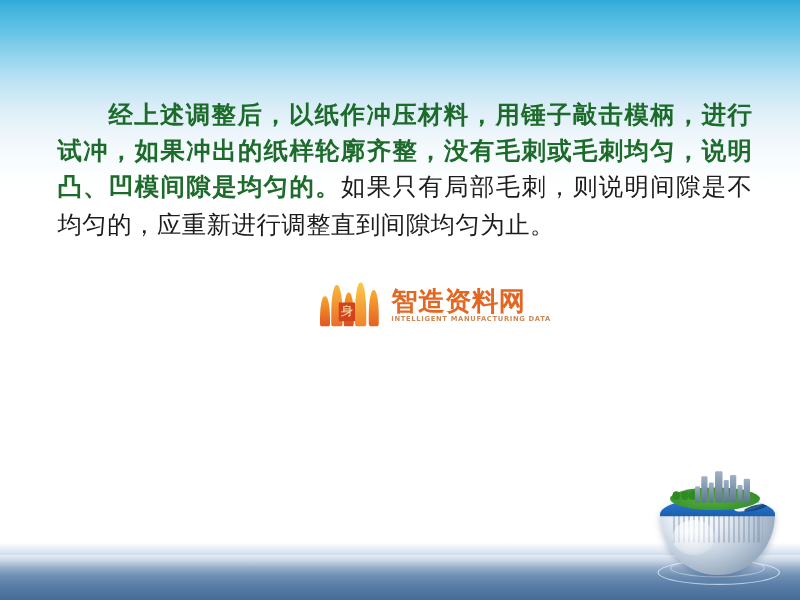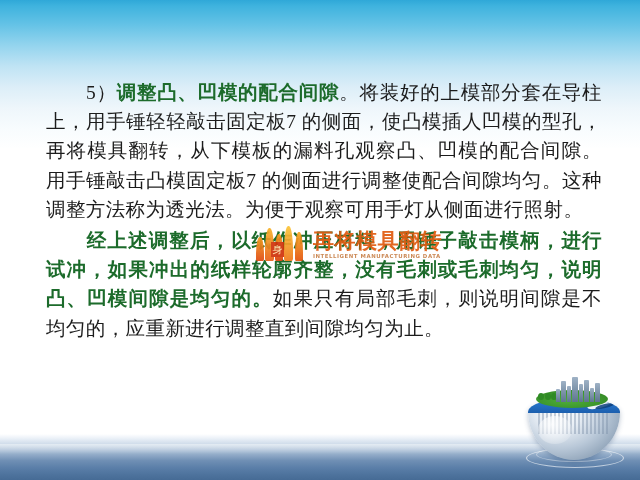--- a/index.html
+++ b/index.html
@@ -306,41 +306,38 @@
 
 <div id="slide">
 
   <div class="bg-sky"></div>
   <div class="bg-mid"></div>
   <div class="bg-water"></div>
   <div class="bg-water-sheen"></div>
 
   <div class="body-text">
 
-    <p class="para">
-      <span class="indent"></span><span class="black">5）</span><span class="green">调整凸、凹模的配合间隙</span><span class="black">。将装好的上模部分套在导柱上，用手锤轻轻敲击固定板7 的侧面，使凸模插人凹模的型孔，再将模具翻转，从下模板的漏料孔观察凸、凹模的配合间隙。用手锤敲击凸模固定板7 的侧面进行调整使配合间隙均匀。这种调整方法称为透光法。为便于观察可用手灯从侧面进行照射。</span>
-    </p>
 
     <p class="para">
       <span class="indent"></span><span class="green">经上述调整后，以纸作冲压材料，用锤子敲击模柄，进行试冲，如果冲出的纸样轮廓齐整，没有毛刺或毛刺均匀，说明凸、凹模间隙是均匀的。</span><span class="black">如果只有局部毛刺，则说明间隙是不均匀的，应重新进行调整直到间隙均匀为止。</span>
     </p>
 
   </div>
 
   <div class="watermark">
     <div class="wm-flames">
       <i class="f1"></i>
       <i class="f2"></i>
       <i class="f3"></i>
       <i class="f4"></i>
       <i class="f5"></i>
       <span class="wm-badge">身</span>
     </div>
     <div class="wm-right">
-      <div class="wm-title">再将模具翻转</div>
+      <div class="wm-title">智造资料网</div>
       <div class="wm-sub">INTELLIGENT MANUFACTURING DATA</div>
     </div>
   </div>
 
   <div class="globe-wrap">
     <div class="globe-ripple"></div>
     <div class="globe-ripple r2"></div>
     <div class="globe-bowl">
       <div class="bowl-city-shadow"></div>
       <div class="bowl-gloss"></div>

